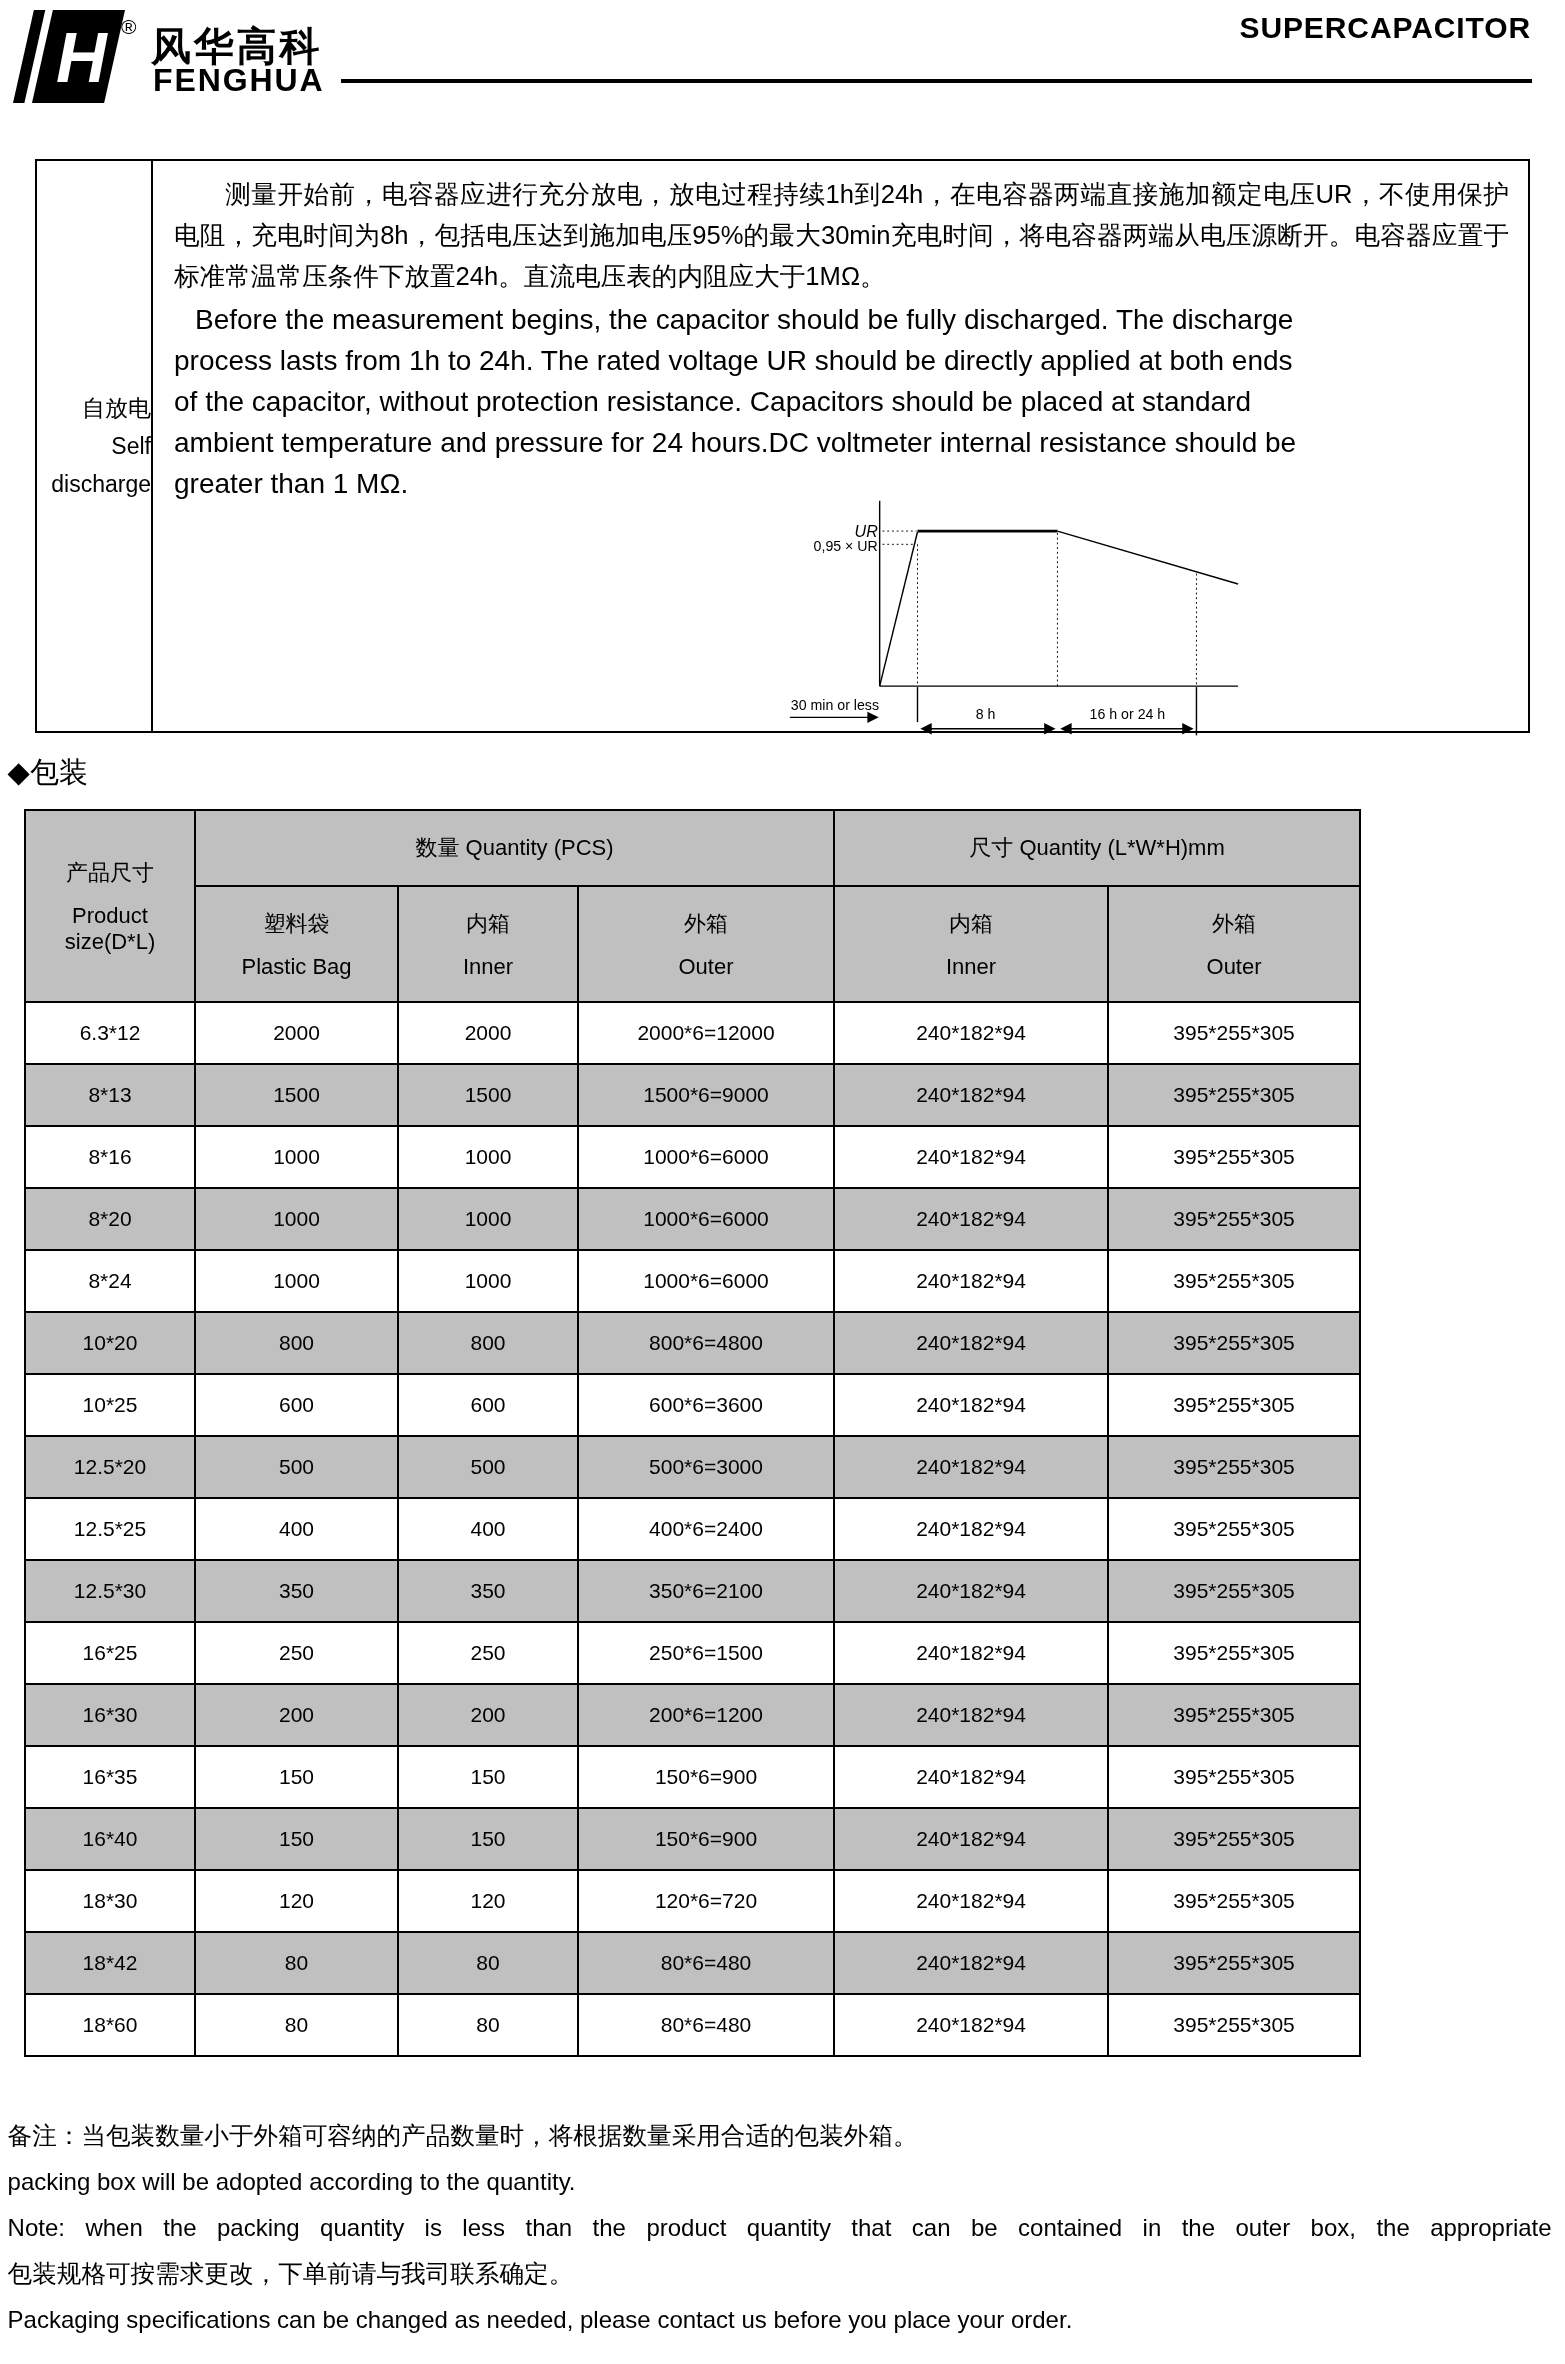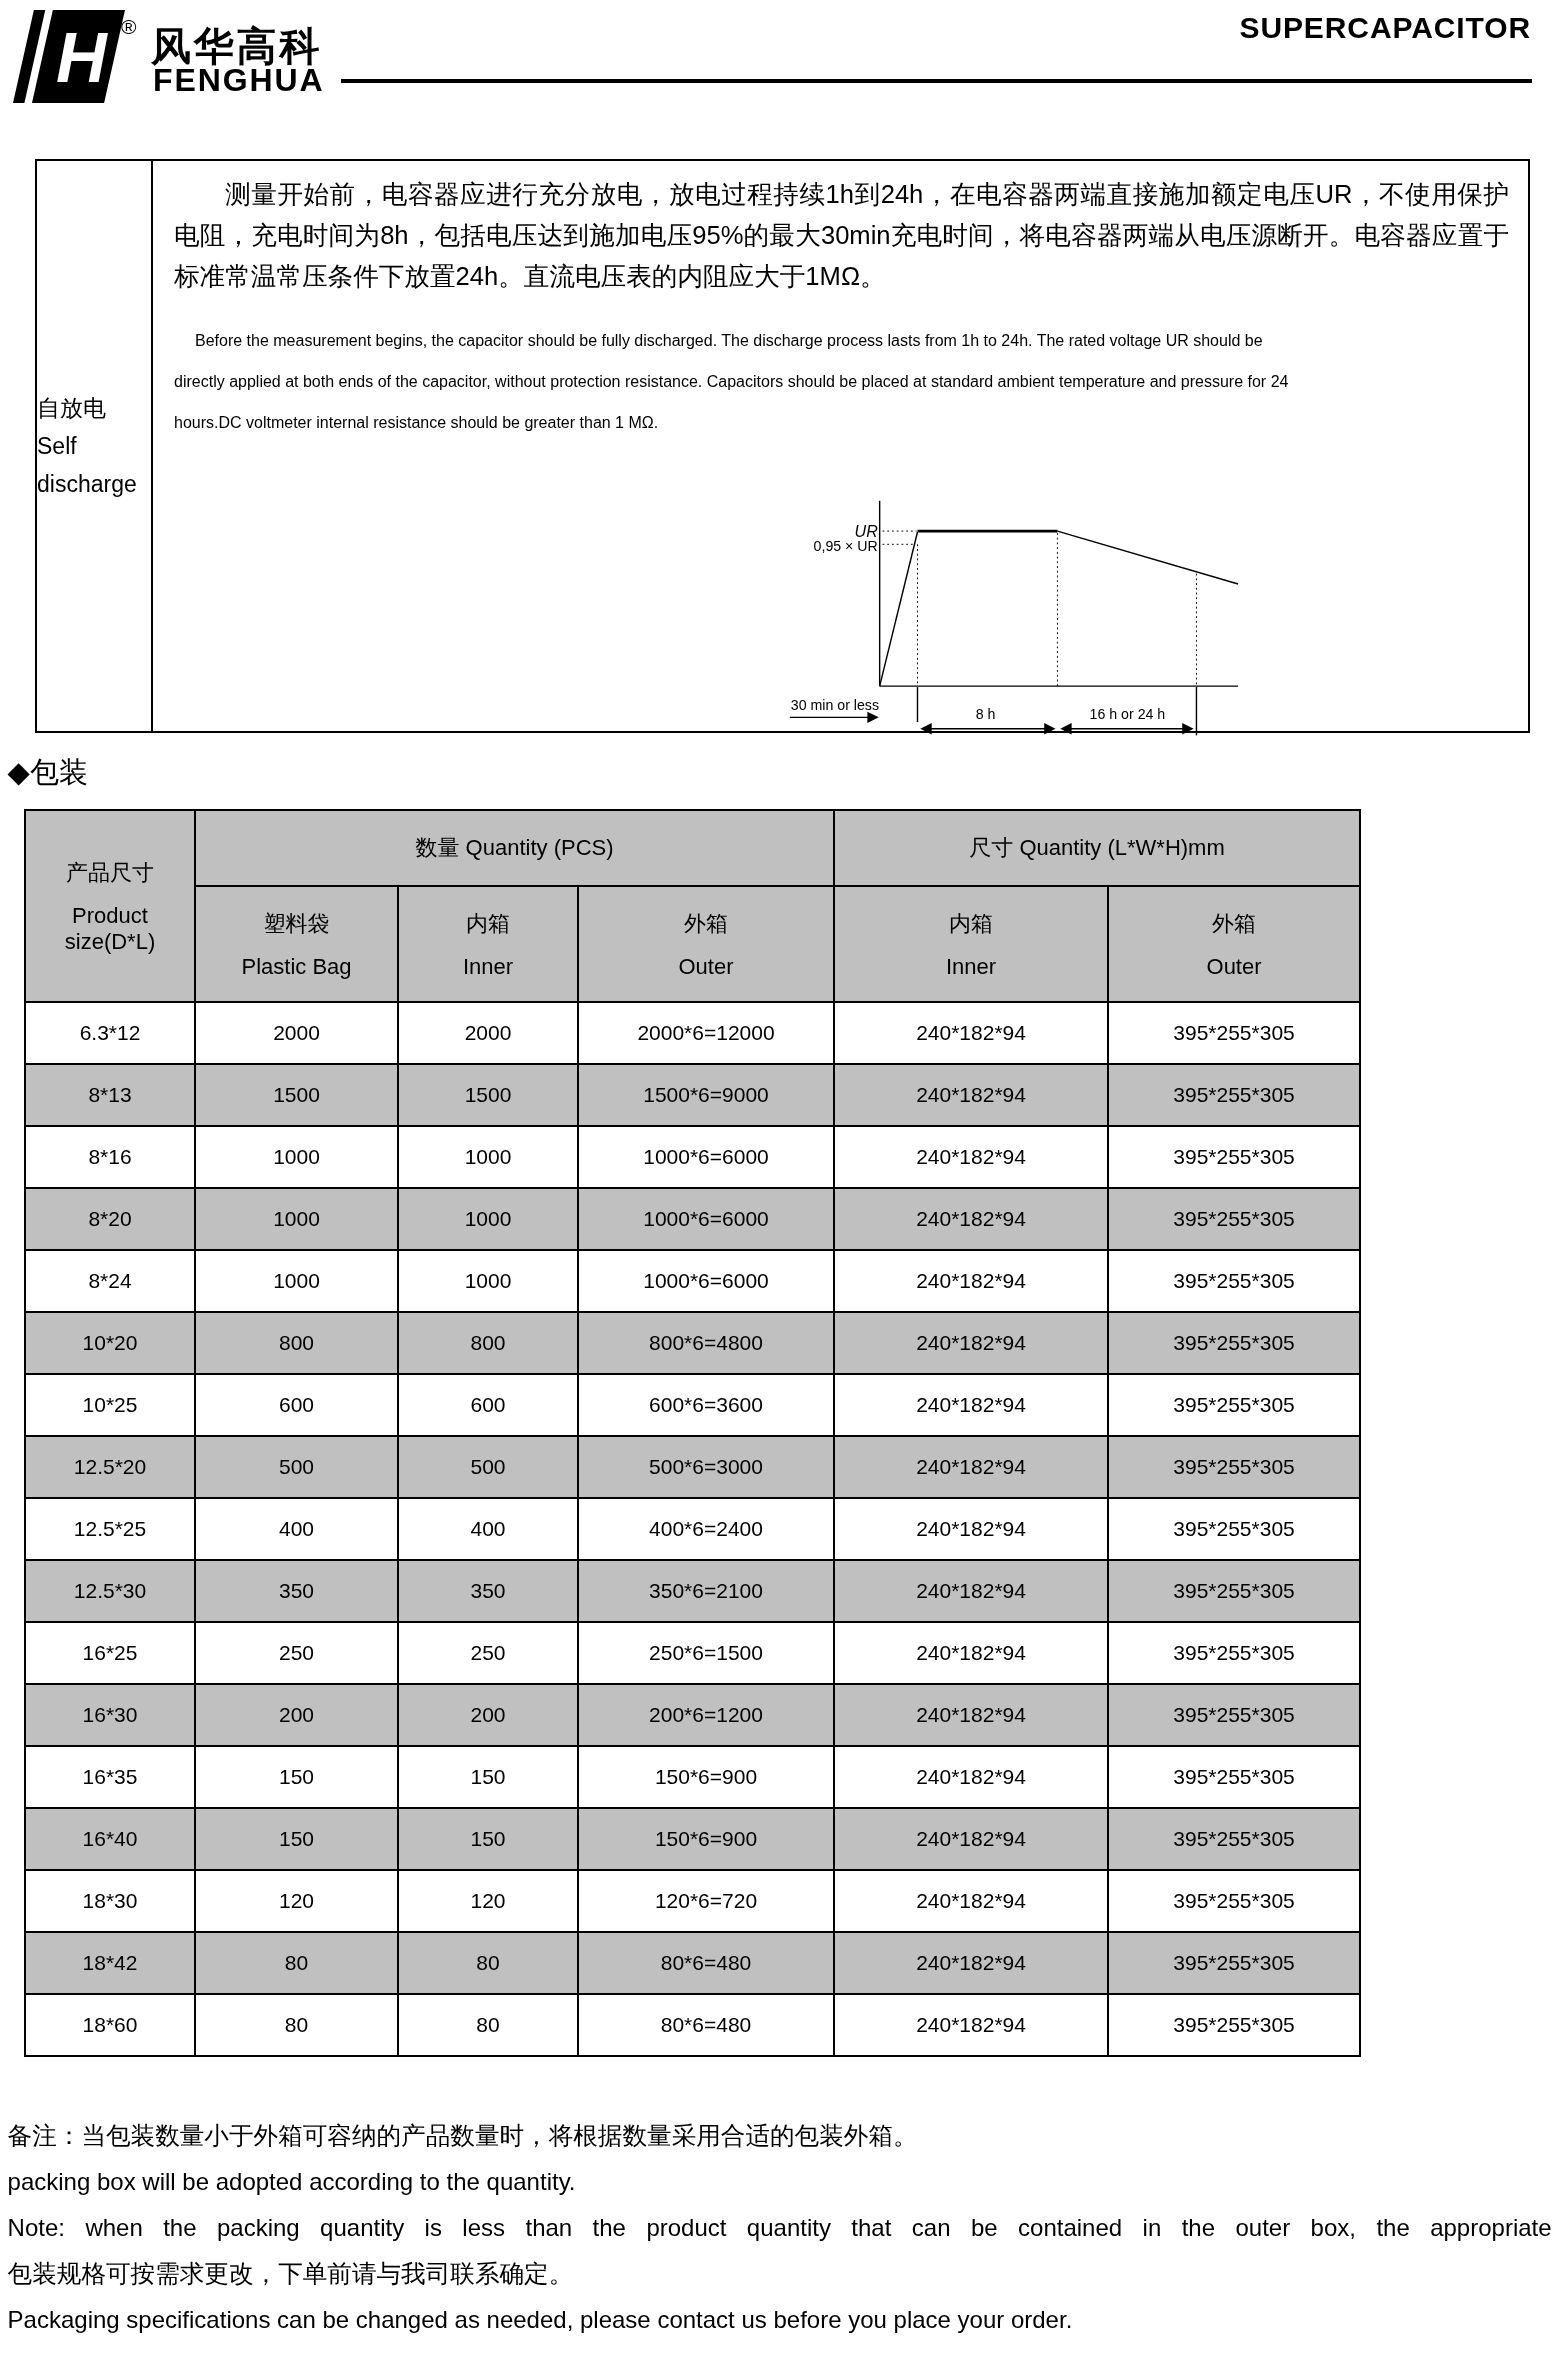--- a/index.html
+++ b/index.html
@@ -14,24 +14,24 @@
   .reg-mark  { position:absolute; left:121px; top:15px; font-size:21px; }
   .brand-zh  { position:absolute; left:151px; top:19px; font-size:40px; font-weight:bold; letter-spacing:2.8px; }
   .brand-en  { position:absolute; left:153px; top:62px; font-size:32px; font-weight:bold; letter-spacing:1.9px; }
   .doc-title { position:absolute; right:34px; top:11.4px; font-size:30px; font-weight:bold; letter-spacing:0.9px; }
   .header-rule { position:absolute; left:341px; top:79px; width:1191px; height:3.8px; background:#000; }
 
   
   .sd-table { position:absolute; left:35px; top:159px; width:1495px; height:574px;
               border:2.8px solid #000; display:flex; }
   .sd-label { width:116px; border-right:2.8px solid #000; display:flex; flex-direction:column;
-              justify-content:center; align-items:flex-start; font-size:23px; line-height:38px; text-align:center; }
+              justify-content:center; align-items:flex-end; font-size:23px; line-height:38px; text-align:center; }
   .sd-content { flex:1; padding:13.2px 19px 0 21px; position:relative; }
   .sd-zh { font-size:25.6px; line-height:41px; text-align:justify; text-indent:2em; }
-  .sd-en { font-size:16px; line-height:41px; margin-top:23px; max-width:1126px; text-indent:21px; }
+  .sd-en { font-size:28px; line-height:41px; margin-top:2px; max-width:1126px; text-indent:21px; }
   .sd-diagram { position:absolute; left:748px; top:319px; }
 
   
   .pkg-title-zh { position:absolute; left:7.6px;  top:753px; font-size:29px; }
   .pkg-title-en { position:absolute; left:31px; top:809px; font-size:27.4px; }
 
   .pkg-table { position:absolute; left:24px; top:809px; width:1335px;
                border-collapse:collapse; table-layout:fixed; text-align:center; }
   .pkg-table th, .pkg-table td { border:2.8px solid #000; font-weight:normal; font-size:21px; }
   .pkg-table thead th { background:#c0c0c0; font-size:22px; }

